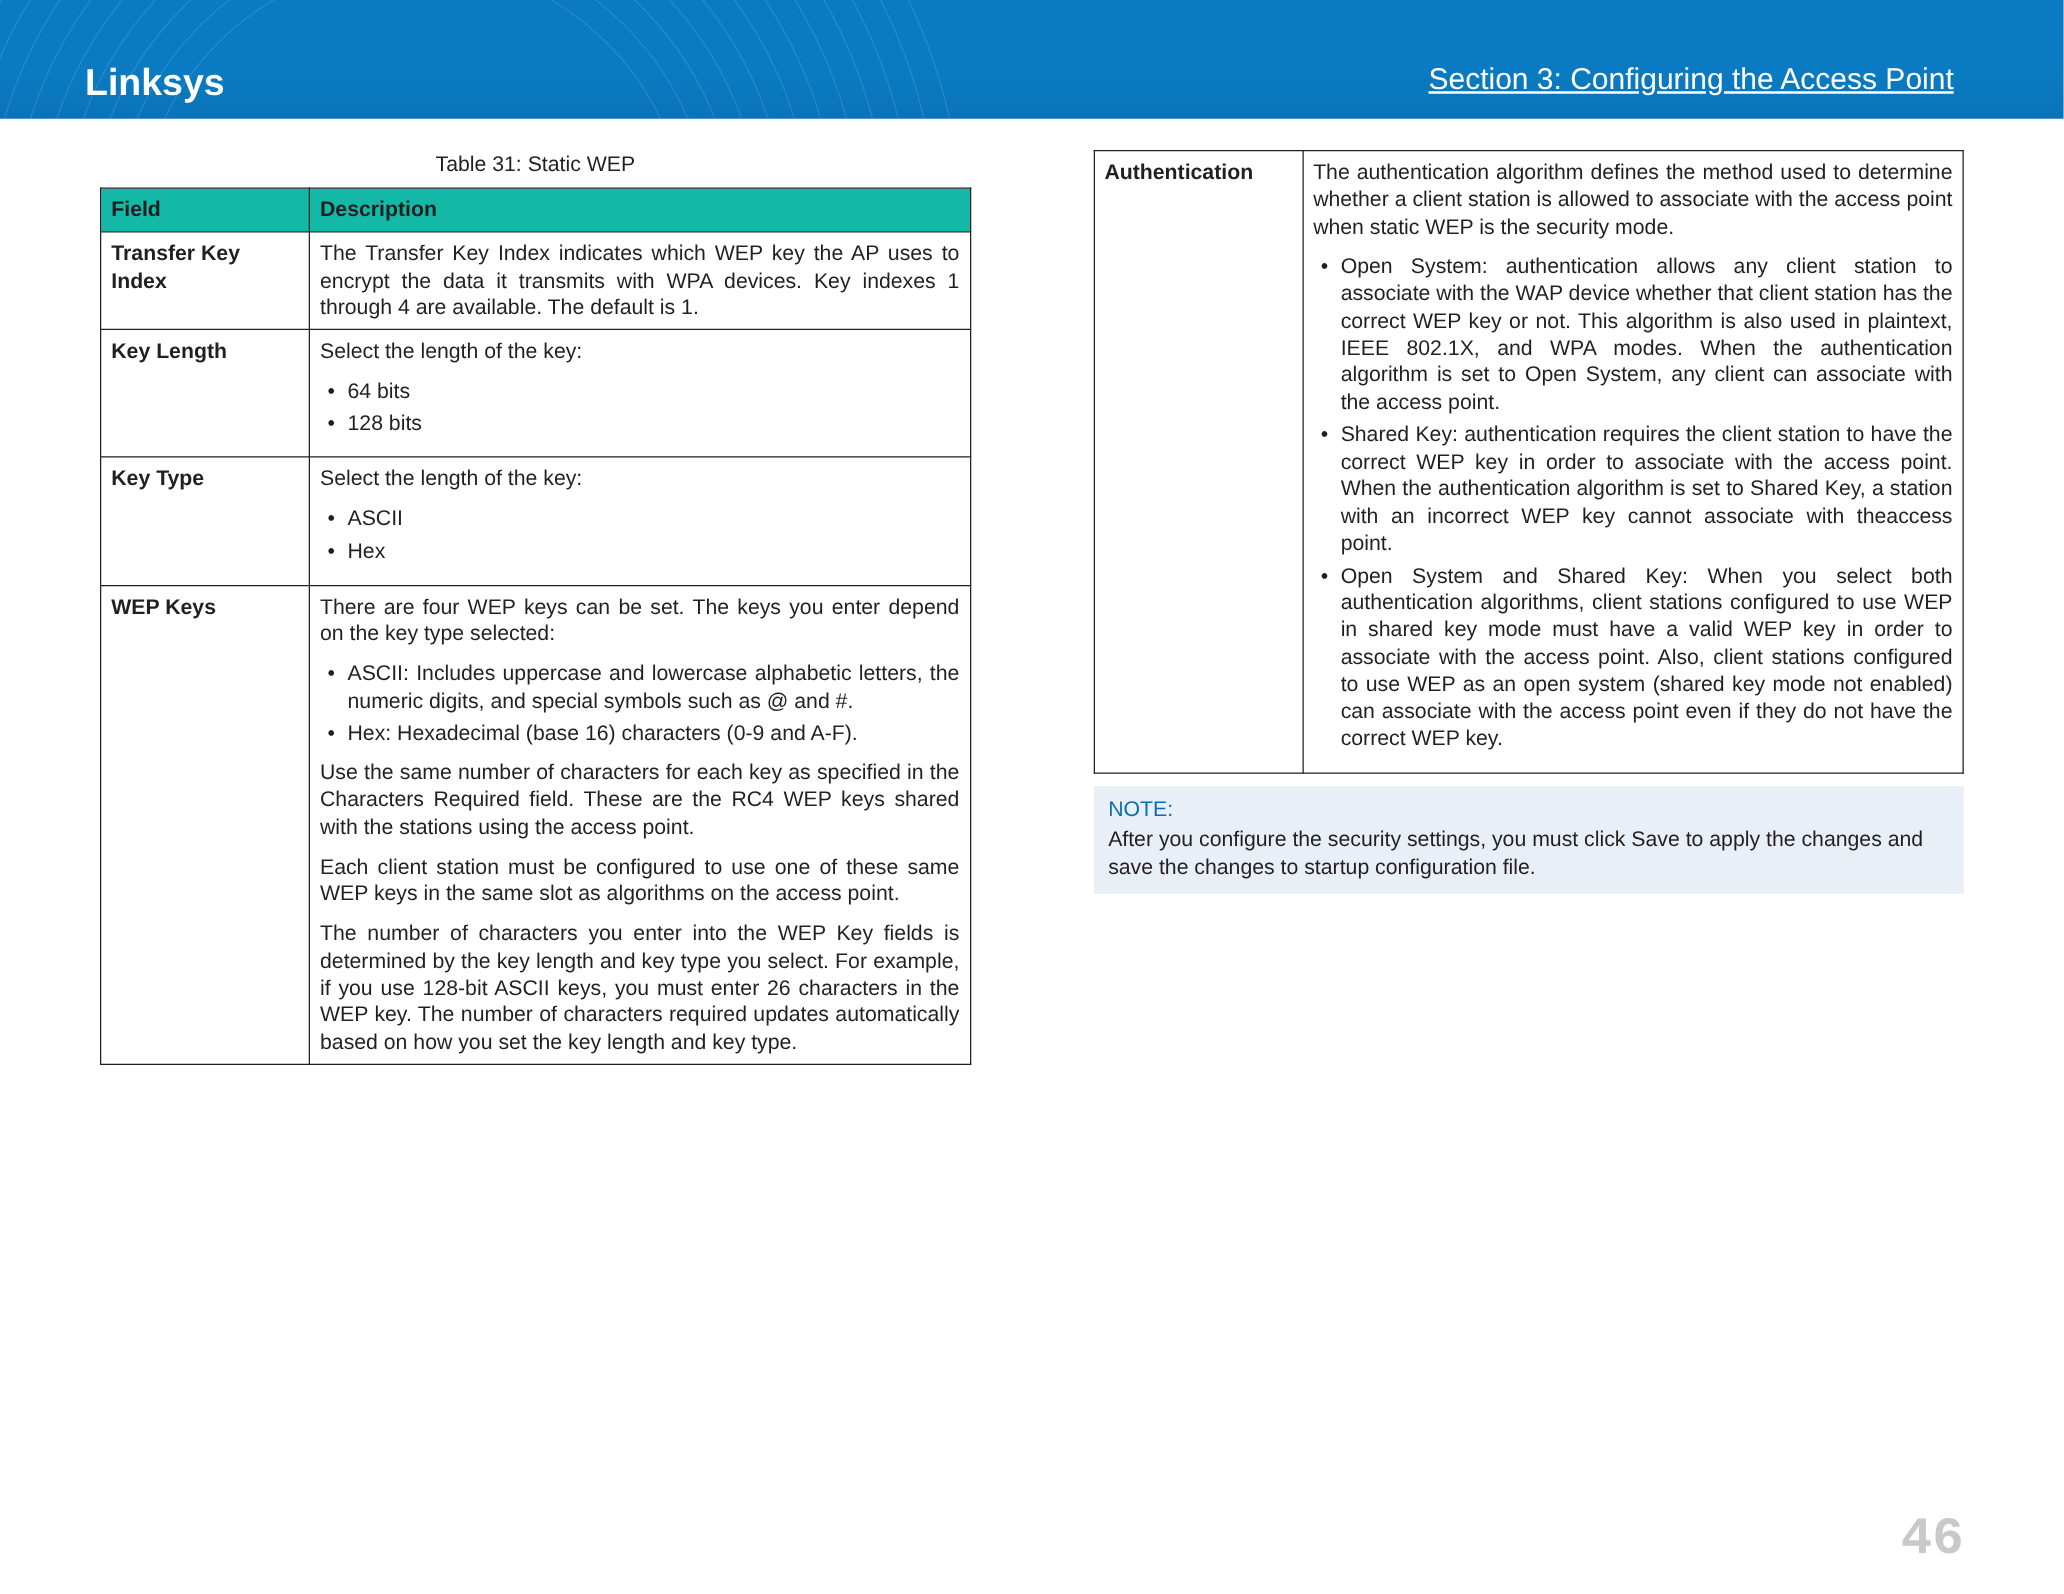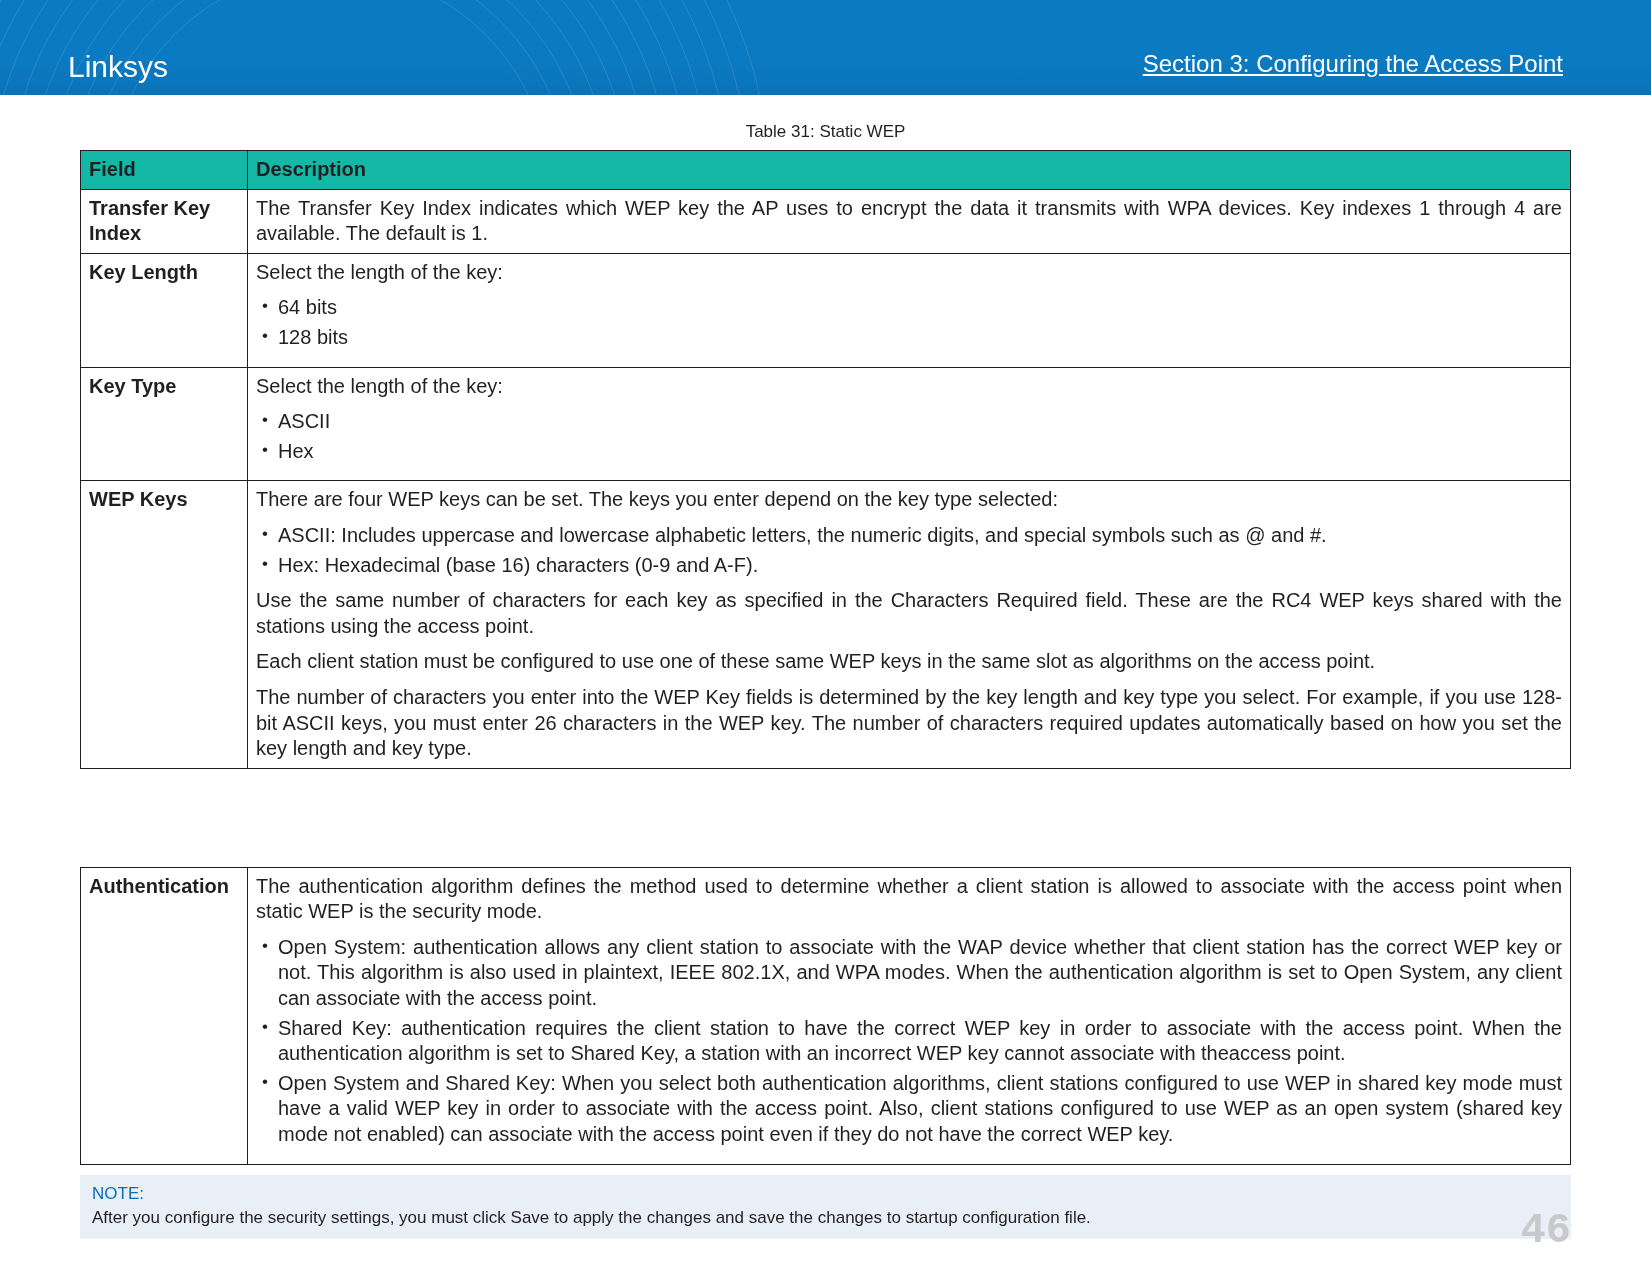--- a/index.html
+++ b/index.html
@@ -24,54 +24,53 @@
     width: 900px; height: 900px;
     pointer-events: none;
   }
   .header .swirl circle { fill: none; stroke: rgba(255,255,255,0.12); stroke-width: 1; }
   .brand {
     position: absolute;
     left: 68px;
     top: 50px;
     color: #fff;
     font-size: 30px;
-    font-weight: 400;
+    font-weight: 700;
   }
   .section-title {
     position: absolute;
     right: 88px;
     top: 50px;
     color: #fff;
     font-size: 24px;
     font-weight: 400;
     text-decoration: underline;
   }
   .page {
     position: absolute;
     top: 120px;
     left: 80px;
     right: 80px;
     bottom: 55px;
     display: flex;
     gap: 98px;
-    flex-direction: column;
   }
   .col {
     flex: 1;
     min-width: 0;
   }
   .table-caption {
     text-align: center;
     font-size: 17px;
     margin: 2px 0 8px 0;
   }
   table.data {
     border-collapse: collapse;
     width: 100%;
-    font-size: 20px;
+    font-size: 17px;
     line-height: 1.28;
   }
   table.data td, table.data th {
     border: 1.5px solid #231f20;
     padding: 6px 8px 6px 8px;
     vertical-align: top;
     text-align: left;
   }
   table.data th {
     font-weight: 700;

